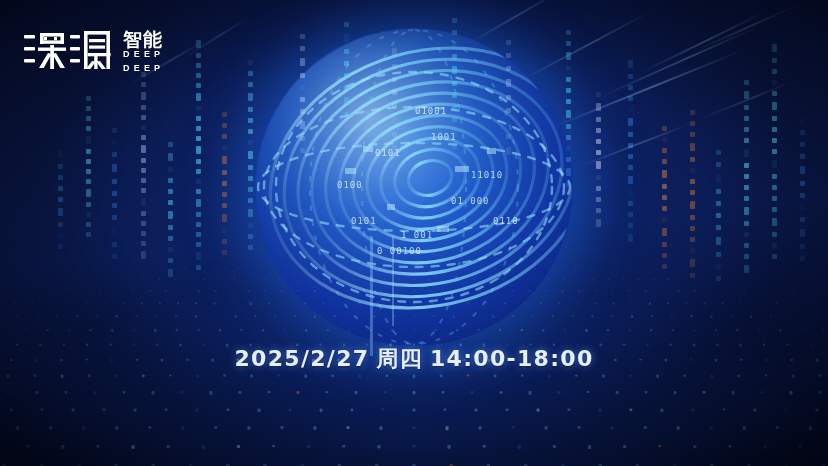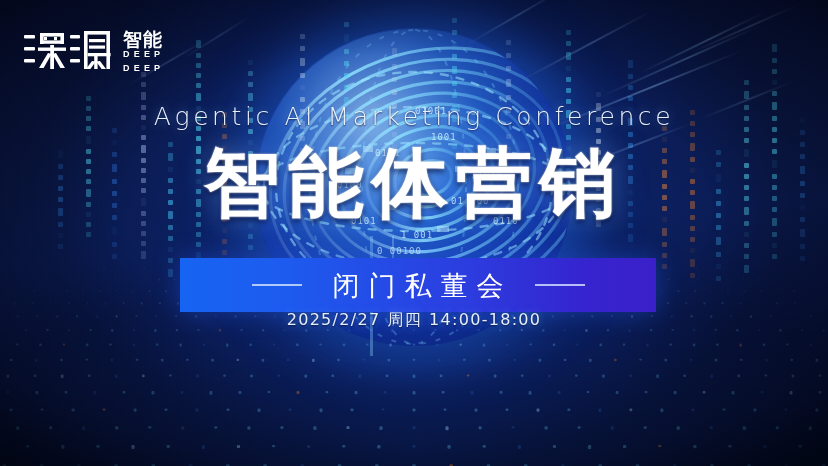--- a/index.html
+++ b/index.html
@@ -158,24 +158,24 @@
     letter-spacing: 9px;
     color: #ffffff;
     line-height: 1;
     font-family: "DejaVu Sans", "Liberation Sans", sans-serif;
     text-indent: 9px;
     white-space: nowrap;
   }
 
   .datetime {
     position: absolute;
-    left: 0; right: 0; top: 312px;
+    left: 0; right: 0; top: 348px;
     text-align: center;
-    font-size: 16px;
-    font-weight: 400;
+    font-size: 22px;
+    font-weight: 700;
     letter-spacing: 1.3px;
     color: #e6eeff;
     line-height: 1;
     z-index: 7;
     font-family: "DejaVu Sans", "Liberation Sans", sans-serif;
     text-shadow: 0 0 9px rgba(110,170,255,0.6), 0 1px 2px rgba(0,8,35,0.8);
     white-space: nowrap;
   }
   .datetime .sep { display:inline-block; width: 7px; }
 </style>
@@ -1301,28 +1301,19 @@
         <path d="M78 33 l6 8 h-4.4 l-5.4-7.4 z"></path>
       </g>
     </svg>
     <div class="logo-right">
       <div class="logo-cn">智能</div>
       <div class="logo-en">DEEP</div>
       <div class="logo-en" style="margin-top:3px">DEEP</div>
     </div>
   </div>
 
-  <div class="content">
-    <div class="eyebrow">Agentic AI Marketing Conference</div>
-    <div class="headline">智能体营销</div>
-  </div>
-
-  <div class="band">
-    <span class="band-dash"></span>
-    <span class="band-text">闭门私董会</span>
-    <span class="band-dash"></span>
-  </div>
+
 
   <div class="datetime">
     <span>2025/2/27</span><span class="sep"></span><span>周四</span><span class="sep"></span><span>14:00-18:00</span>
   </div>
 
 </div>
 
 </body></html>

